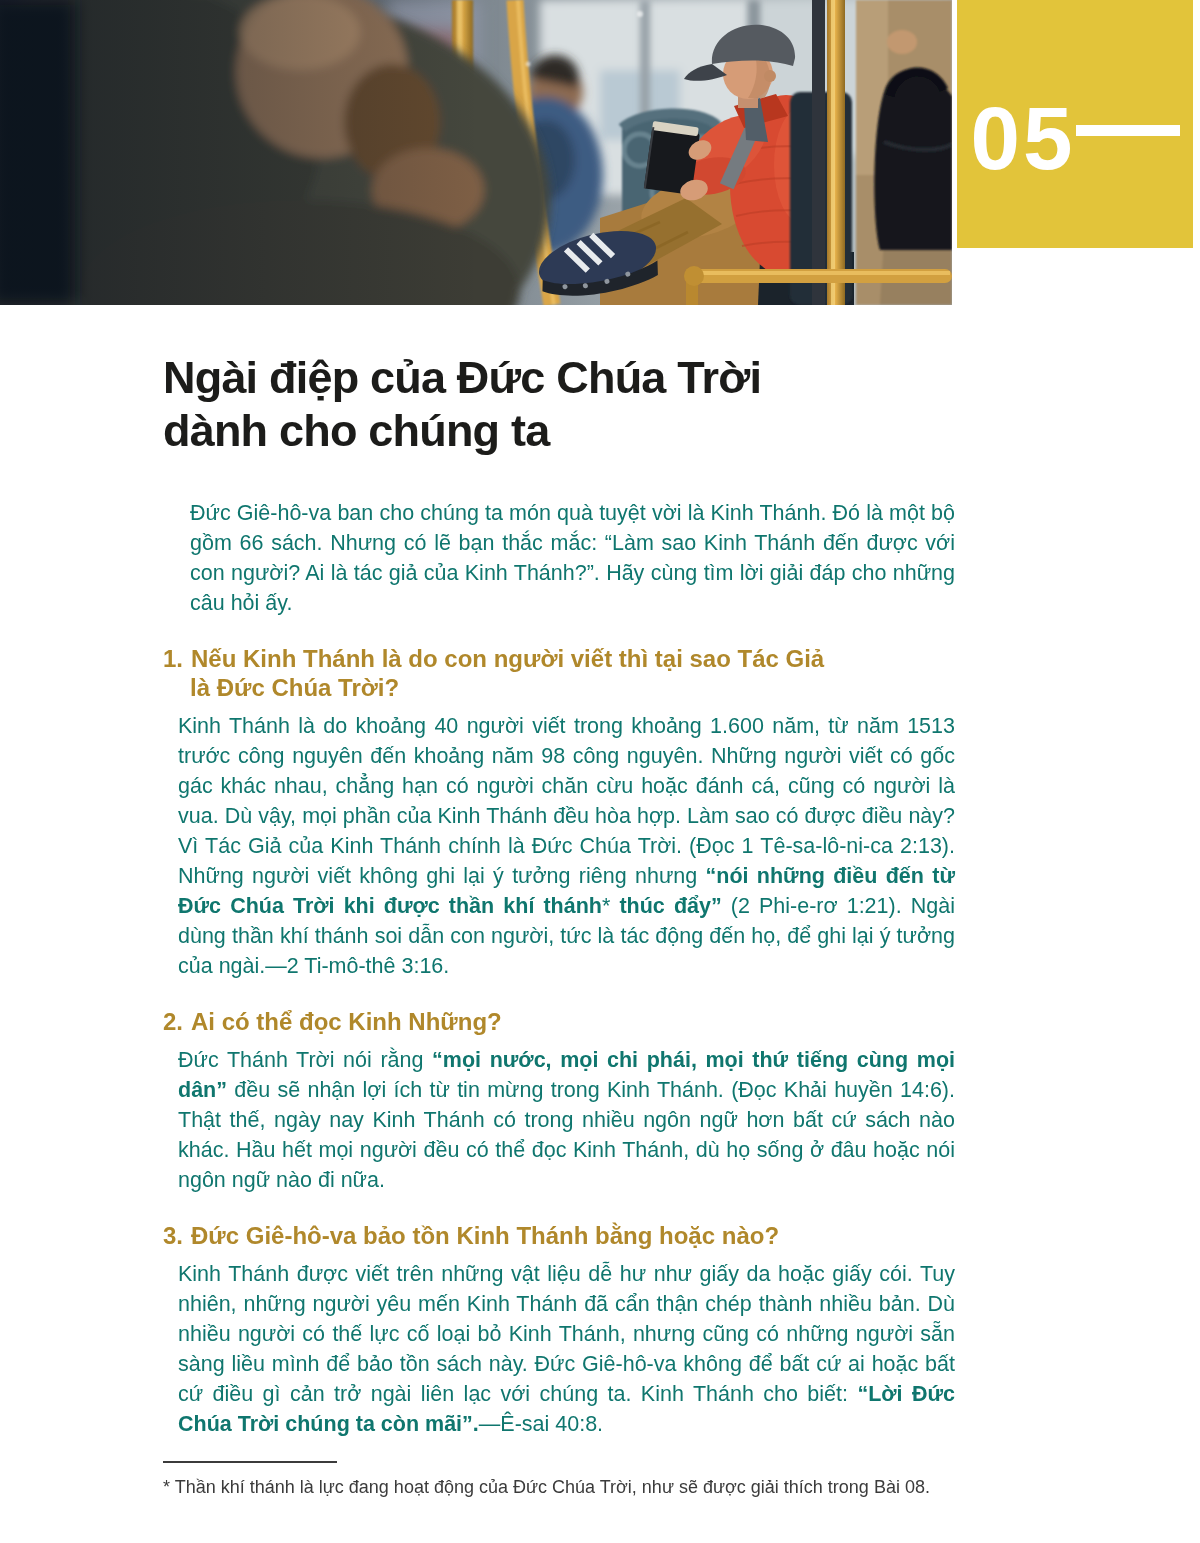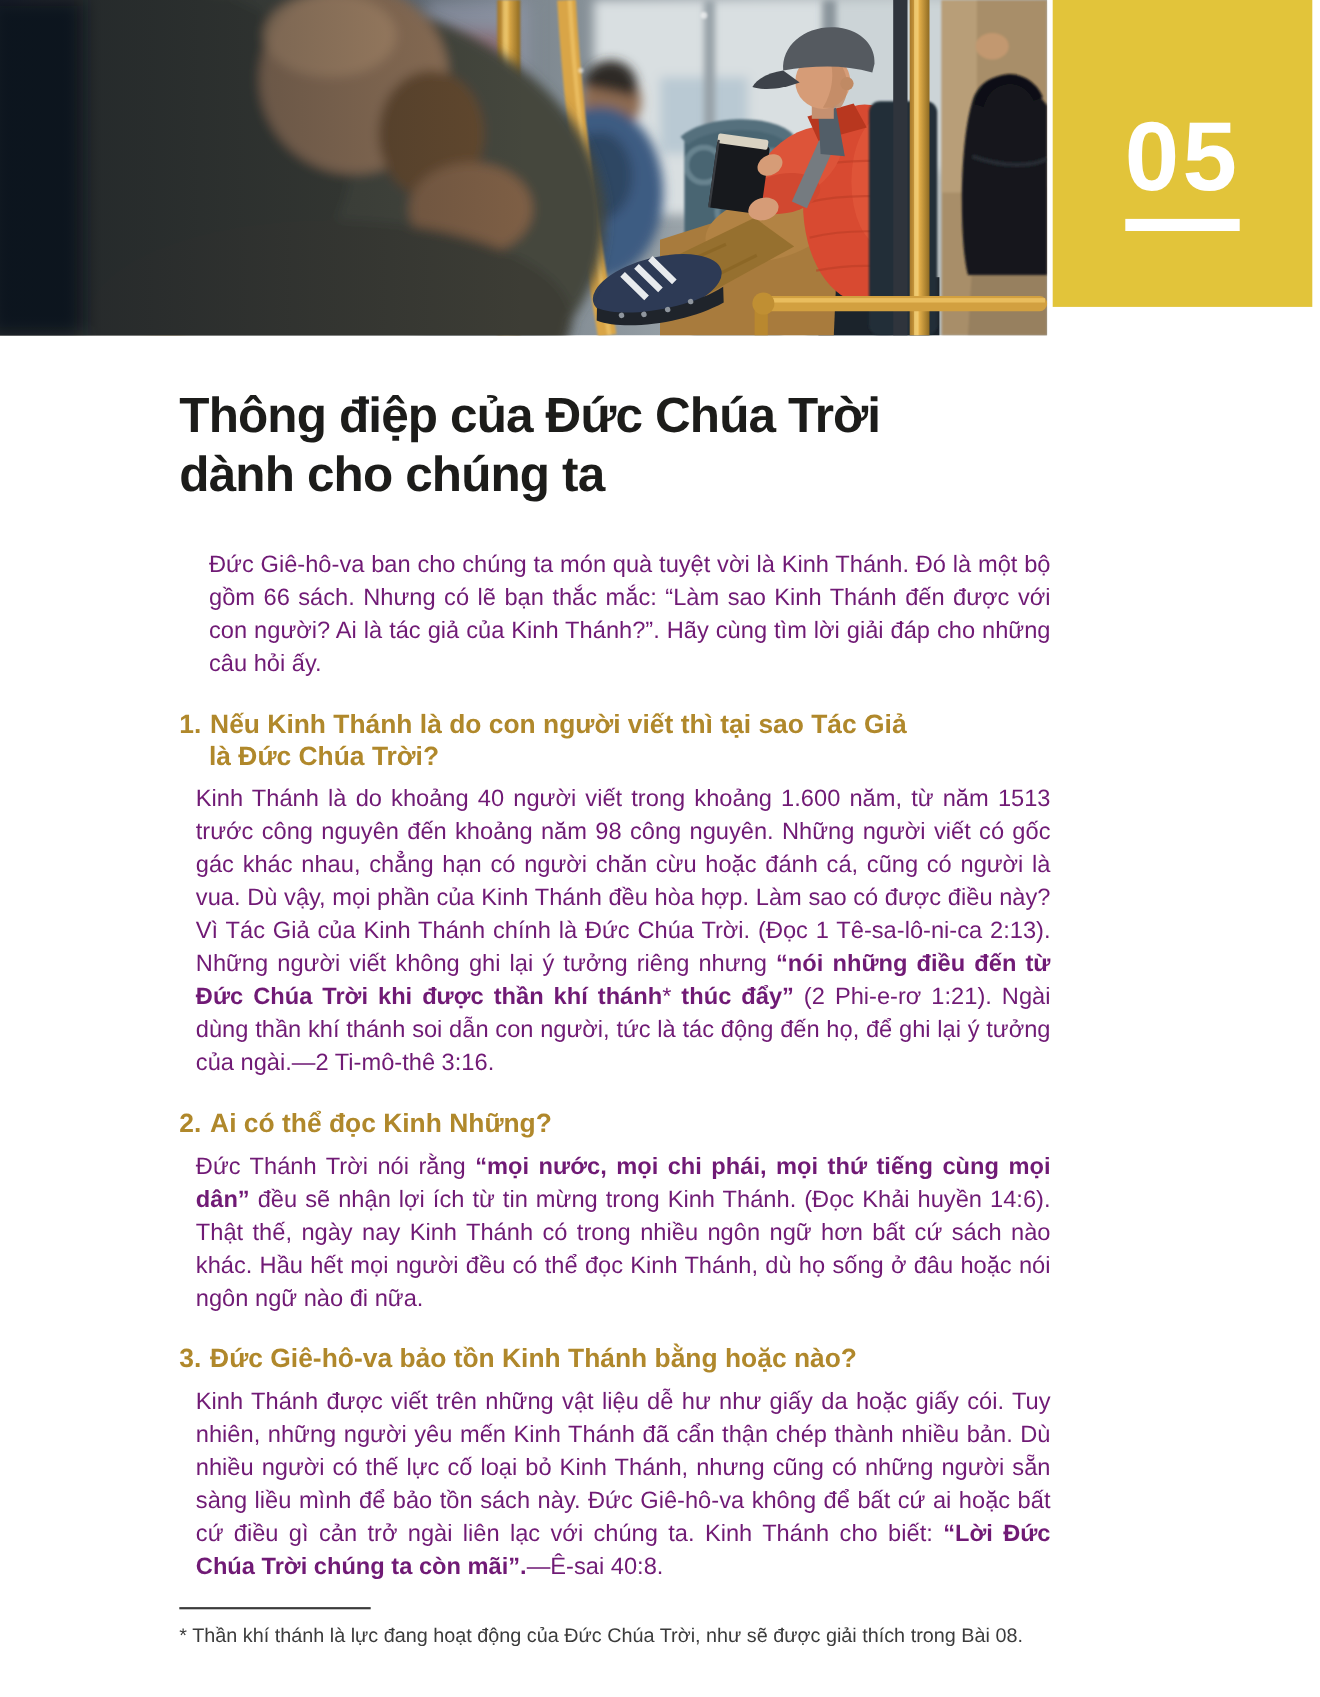--- a/index.html
+++ b/index.html
@@ -9,39 +9,39 @@
     -webkit-font-smoothing:antialiased;
   }
   .page { position:relative; width:1200px; height:1543px; overflow:hidden; background:#ffffff; }
 
   
   .hero { position:absolute; left:0; top:0; width:952px; height:305px; overflow:hidden; }
   .hero svg { display:block; }
 
   
   .chapter-badge {
-    position:absolute; left:957px; top:0; width:236px; height:279px;
-    background:#e2c43a; display:flex; flex-direction:column;
+    position:absolute; left:957px; top:0; width:236px; height:248px;
+    background:#e2c43a; display:flex; flex-direction:row;
     align-items:center; justify-content:center;
   }
   .chapter-number {
     color:#ffffff; font-size:89px; font-weight:bold; line-height:1;
     letter-spacing:3px; margin-top:28px;
   }
   .chapter-underline { width:104px; height:11px; background:#ffffff; margin-top:12px; }
 
   
   .content { position:absolute; left:163px; top:351px; width:792px; }
   .title {
     margin:0; max-width:710px;
     font-size:45px; line-height:53px; font-weight:bold;
     letter-spacing:-0.8px; color:#1c1c1a;
   }
   .intro, .body-p {
-    font-size:21.5px; line-height:30px; color:#701a75;
+    font-size:21.5px; line-height:30px; color:#0f766e;
     text-align:justify; margin:0;
   }
   .intro { margin:41px 0 0 27px; }
   .body-p { margin:9px 0 0 15px; }
   .sec-h {
     margin:26px 0 0 0; max-width:640px;
     font-size:24px; line-height:29px; font-weight:bold; color:#b0882b;
     padding-left:27px; text-indent:-27px;
   }
   .sec-num { margin-right:8px; }
@@ -224,21 +224,21 @@
       <circle cx="528" cy="64" r="2.5" fill="#ffffff" opacity="0.5" filter="url(#b1)"></circle>
     </svg>
   </div>
 
   <div class="chapter-badge">
     <div class="chapter-number">05</div>
     <div class="chapter-underline"></div>
   </div>
 
   <div class="content">
-    <h1 class="title">Thông điệp của Đức Chúa Trời dành cho chúng ta</h1>
+    <h1 class="title">Ngài điệp của Đức Chúa Trời dành cho chúng ta</h1>
 
     <p class="intro">Đức Giê-hô-va ban cho chúng ta món quà tuyệt vời là Kinh Thánh. Đó là một bộ gồm 66 sách. Nhưng có lẽ bạn thắc mắc: “Làm sao Kinh Thánh đến được với con người? Ai là tác giả của Kinh Thánh?”. Hãy cùng tìm lời giải đáp cho những câu hỏi ấy.</p>
 
     <h2 class="sec-h"><span class="sec-num">1.</span><span>Nếu Kinh Thánh là do con người viết thì tại sao Tác Giả là Đức Chúa Trời?</span></h2>
     <p class="body-p"><span>Kinh Thánh là do khoảng 40 người viết trong khoảng 1.600 năm, từ năm 1513 trước công nguyên đến khoảng năm 98 công nguyên. Những người viết có gốc gác khác nhau, chẳng hạn có người chăn cừu hoặc đánh cá, cũng có người là vua. Dù vậy, mọi phần của Kinh Thánh đều hòa hợp. Làm sao có được điều này? Vì Tác Giả của Kinh Thánh chính là Đức Chúa Trời. (Đọc 1 Tê-sa-lô-ni-ca 2:13). Những người viết không ghi lại ý tưởng riêng nhưng </span><span class="seg-b">“nói những điều đến từ Đức Chúa Trời khi được thần khí thánh</span><span>*</span><span class="seg-b"> thúc đẩy”</span><span> (2 Phi-e-rơ 1:21). Ngài dùng thần khí thánh soi dẫn con người, tức là tác động đến họ, để ghi lại ý tưởng của ngài.—2 Ti-mô-thê 3:16.</span></p>
 
     <h2 class="sec-h"><span class="sec-num">2.</span><span>Ai có thể đọc Kinh Những?</span></h2>
     <p class="body-p"><span>Đức Thánh Trời nói rằng </span><span class="seg-b">“mọi nước, mọi chi phái, mọi thứ tiếng cùng mọi dân”</span><span> đều sẽ nhận lợi ích từ tin mừng trong Kinh Thánh. (Đọc Khải huyền 14:6). Thật thế, ngày nay Kinh Thánh có trong nhiều ngôn ngữ hơn bất cứ sách nào khác. Hầu hết mọi người đều có thể đọc Kinh Thánh, dù họ sống ở đâu hoặc nói ngôn ngữ nào đi nữa.</span></p>
 
     <h2 class="sec-h"><span class="sec-num">3.</span><span>Đức Giê-hô-va bảo tồn Kinh Thánh bằng hoặc nào?</span></h2>

